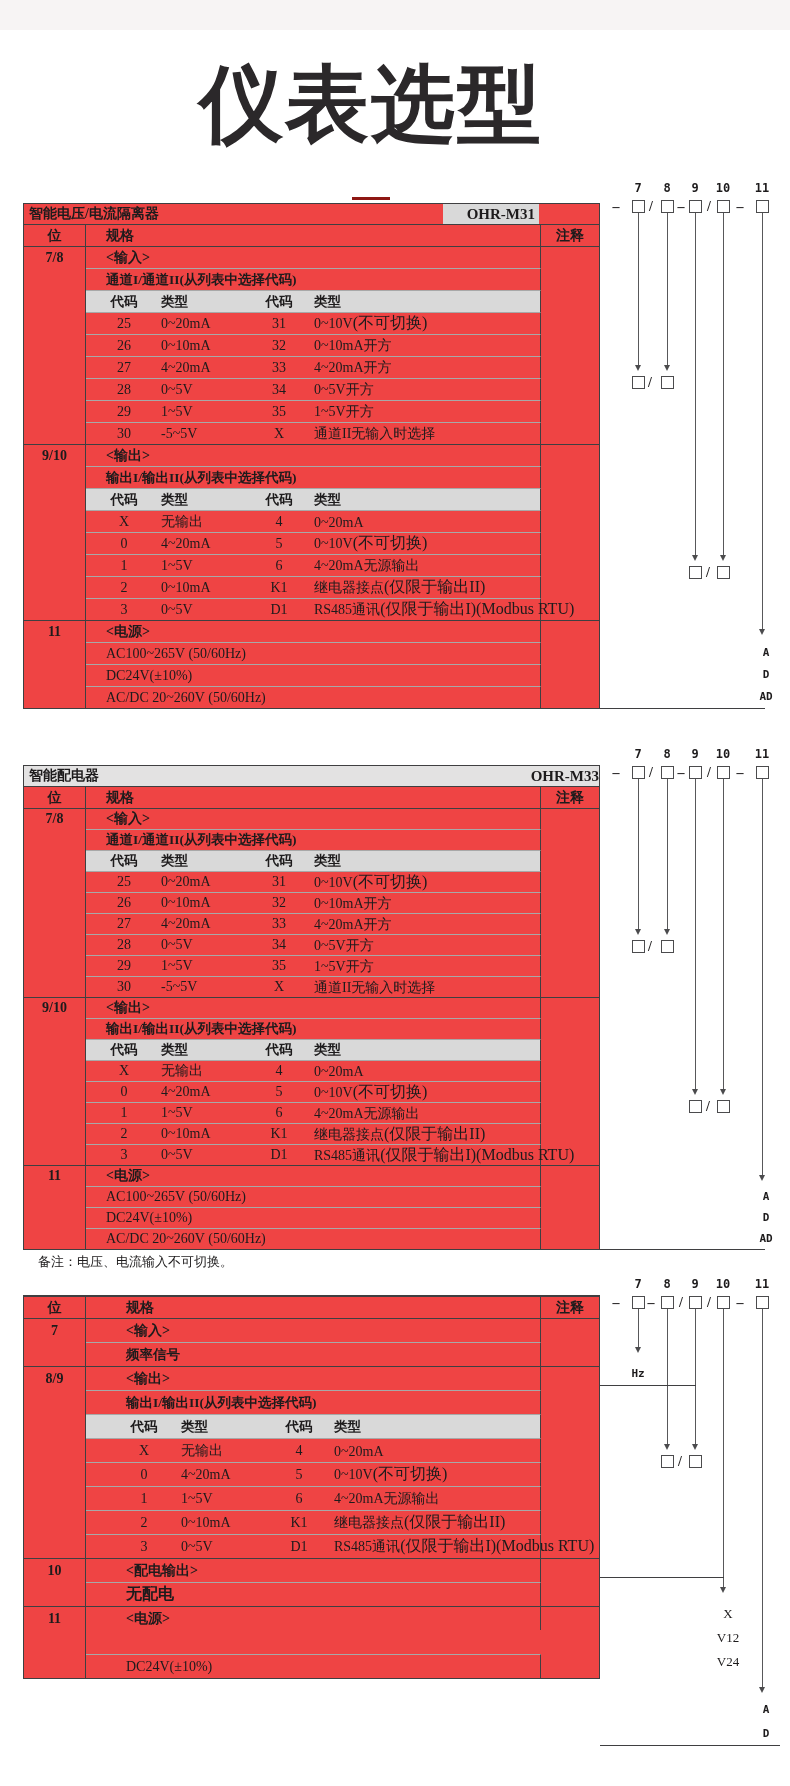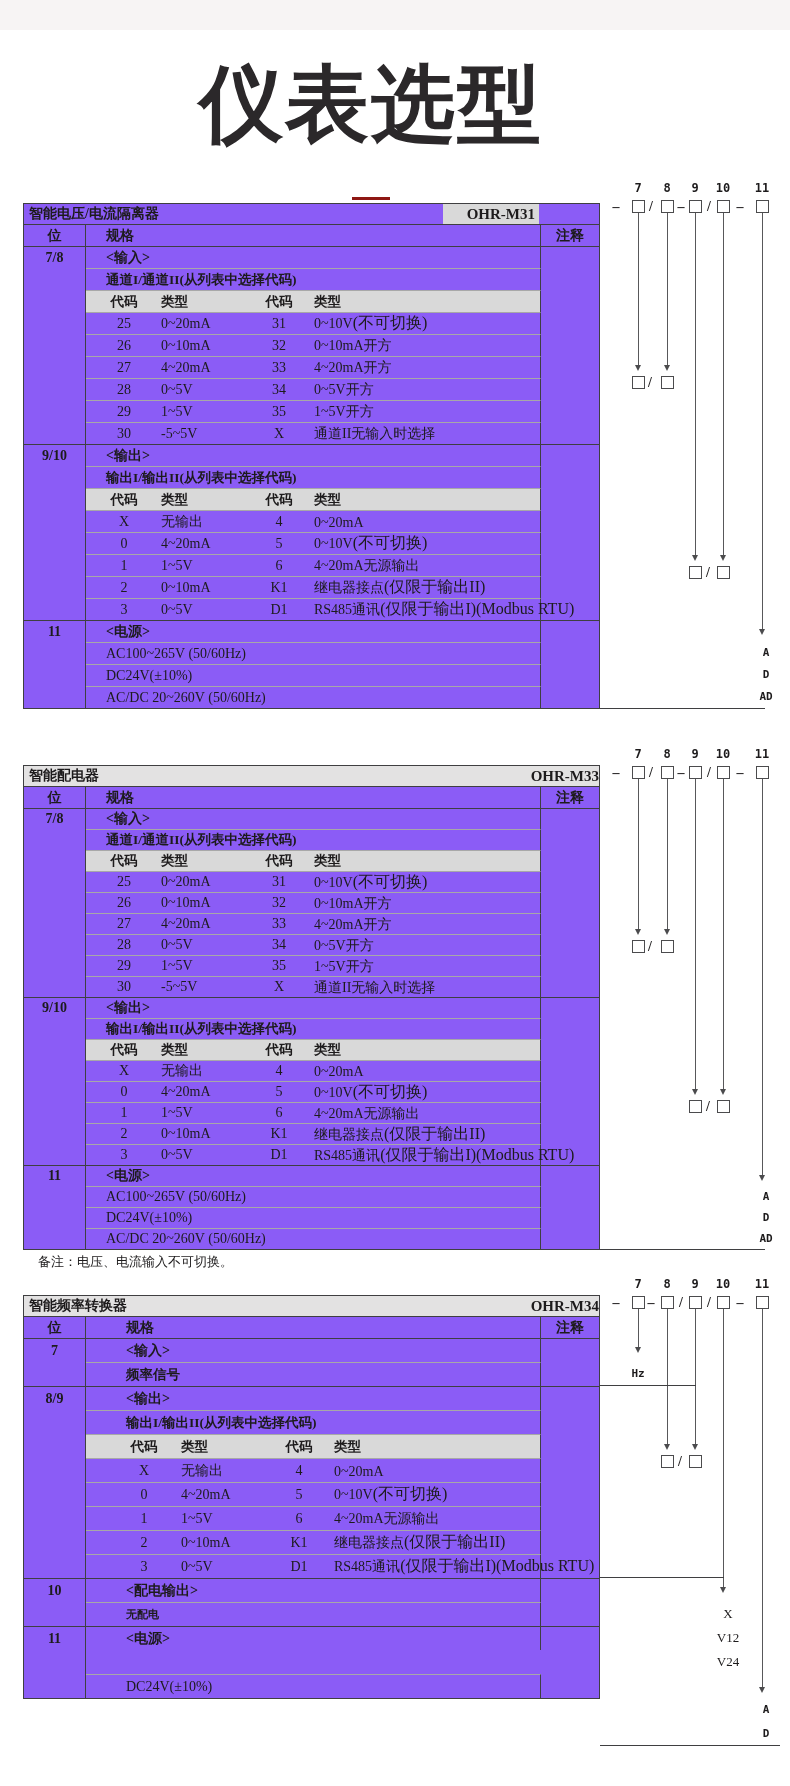--- a/index.html
+++ b/index.html
@@ -18,21 +18,21 @@
   }
   .topband{position:absolute;top:0;left:0;width:790px;height:30px;background:#f7f4f4;}
   .main-title{
     position:absolute;top:62px;left:0;width:742px;text-align:center;
     font-family:"Liberation Sans","DejaVu Sans",sans-serif;font-weight:bold;
     font-size:84px;line-height:1;color:#2b282a;letter-spacing:2px;
   }
   .divider{position:absolute;top:197px;left:352px;width:38px;height:3px;background:#8e1713;}
 
   
-  .tbl{position:absolute;left:23px;width:577px;border:1px solid var(--bd);background:#8b5cf6;}
+  .tbl{position:absolute;left:23px;width:577px;border:1px solid var(--bd);background:#ef4444;}
   .trow{position:relative;height:20px;display:flex;align-items:center;}
   .tname{font-size:14px;font-weight:bold;padding-left:5px;}
   .model{font-size:15px;font-weight:bold;}
   .mbox{position:absolute;left:419px;top:0;width:96px;height:100%;background:var(--grayhdr);
         display:flex;align-items:center;justify-content:flex-end;padding-right:4px;}
   .graytitle{background:var(--graytitle);}
   .model-r{position:absolute;right:0;top:0;height:100%;display:flex;align-items:center;}
 
   .row{display:flex;position:relative;}
   .t22 .row{height:22px;}
@@ -560,26 +560,20 @@
 
   <span class="mc" style="left:766px;top:1196px;">A</span>
   <span class="mc" style="left:766px;top:1217px;">D</span>
   <span class="mc" style="left:766px;top:1238px;">AD</span>
   <div class="hx" style="left:600px;top:1249px;width:165px;"></div>
 </div>
 
 <div class="note-line">备注：电压、电流输入不可切换。</div>
 
 <div class="tbl t24" style="top:1295px;">
-  <div class="trow graytitle">
-    <span class="tname">智能频率转换器</span>
-    <span class="model-r">
-        <span class="model">OHR-M34</span>
-      </span>
-  </div>
   <div class="row hd dark">
     <div class="cp">位</div>
     <div class="cs b">规格</div>
     <div class="cn b" style="display:flex;align-items:center;justify-content:center;font-size:14px;">注释</div>
   </div>
 
   <div class="row dark">
     <div class="cp">7</div>
     <div class="cs">
         <span class="b">&lt;输入&gt;</span>
@@ -672,21 +666,21 @@
   <div class="row dark">
     <div class="cp">10</div>
     <div class="cs">
         <span class="b">&lt;配电输出&gt;</span>
       </div>
     <div class="cn"></div>
   </div>
   <div class="row">
       <div class="cp"></div>
       <div class="cs ls">
-        <span class="b" style="font-size:11px;">无配电</span>
+        <span class="b" style="font-size:16px;">无配电</span>
       </div>
       <div class="cn"></div>
     </div>
 
   <div class="row dark">
     <div class="cp">11</div>
     <div class="cs">
         <span class="b">&lt;电源&gt;</span>
       </div>
     <div class="cn"></div>

